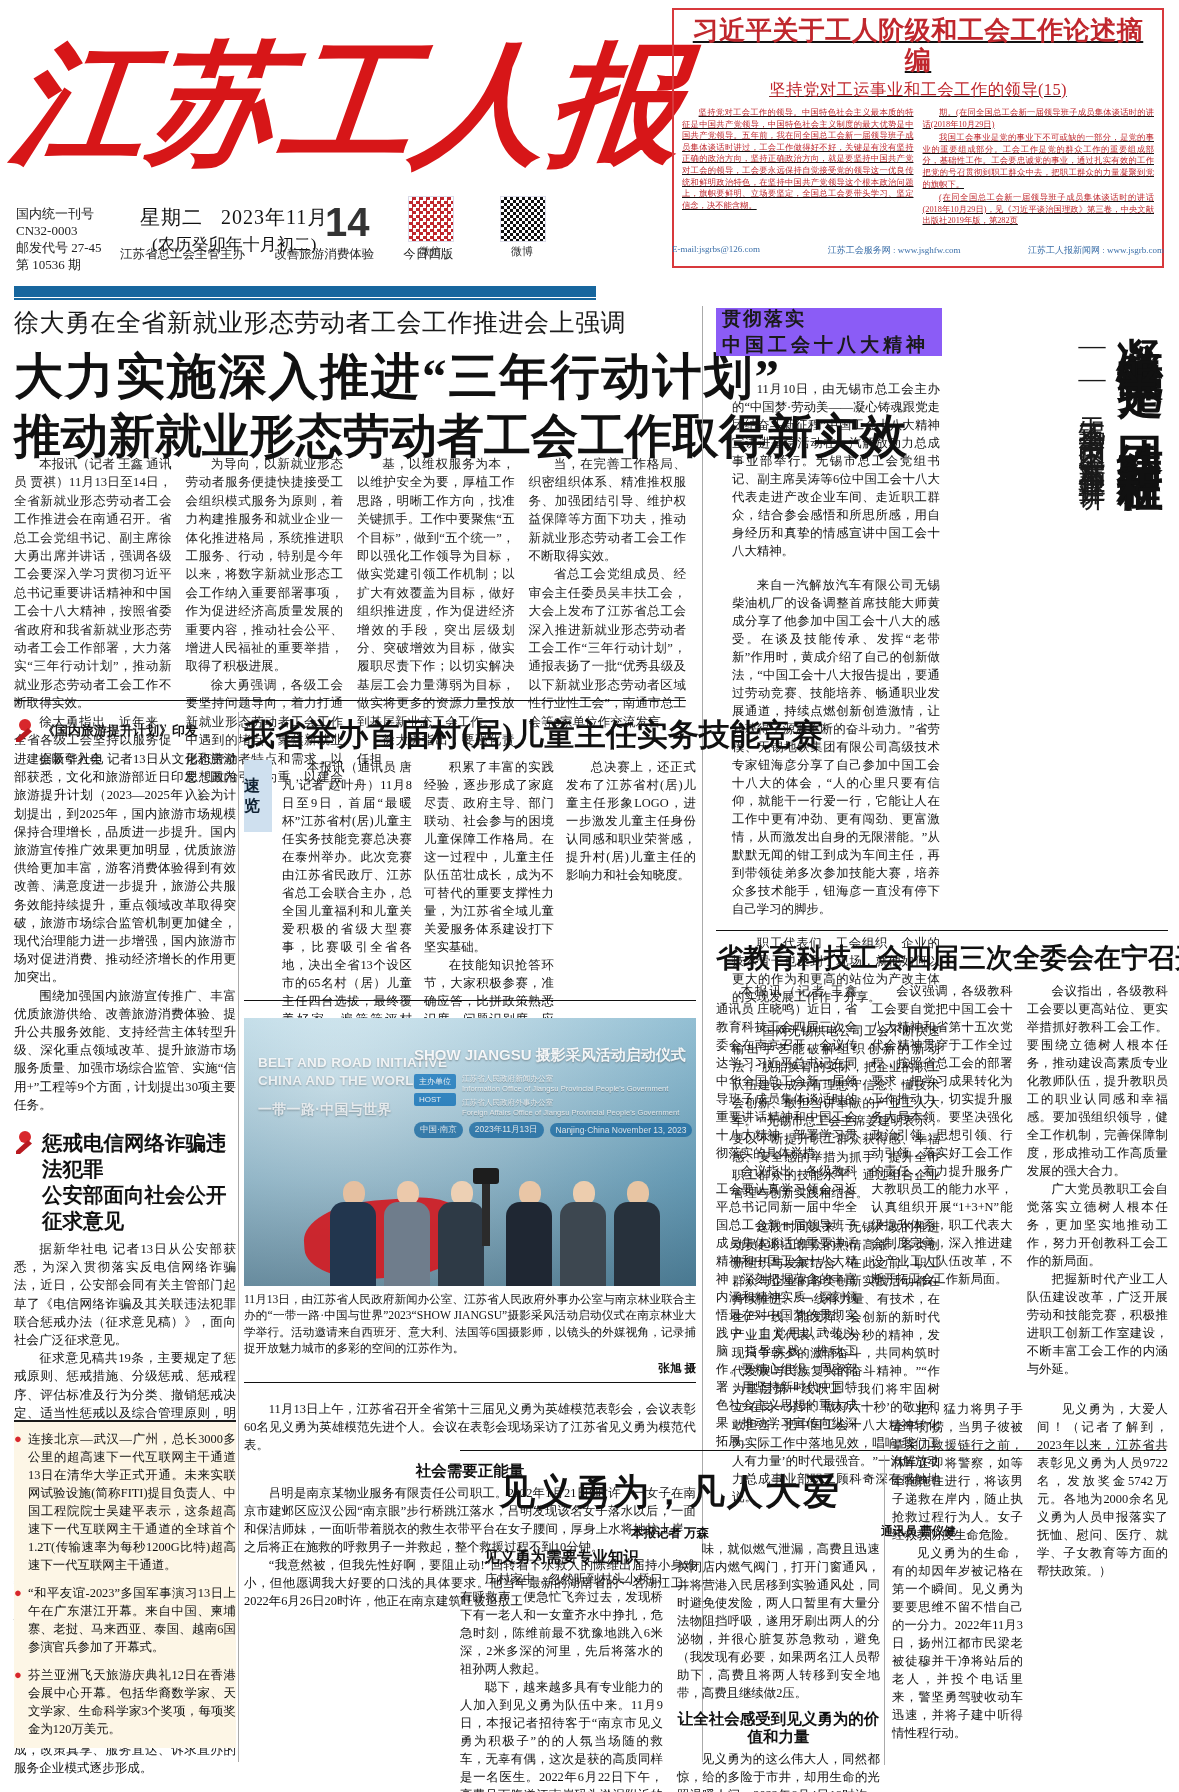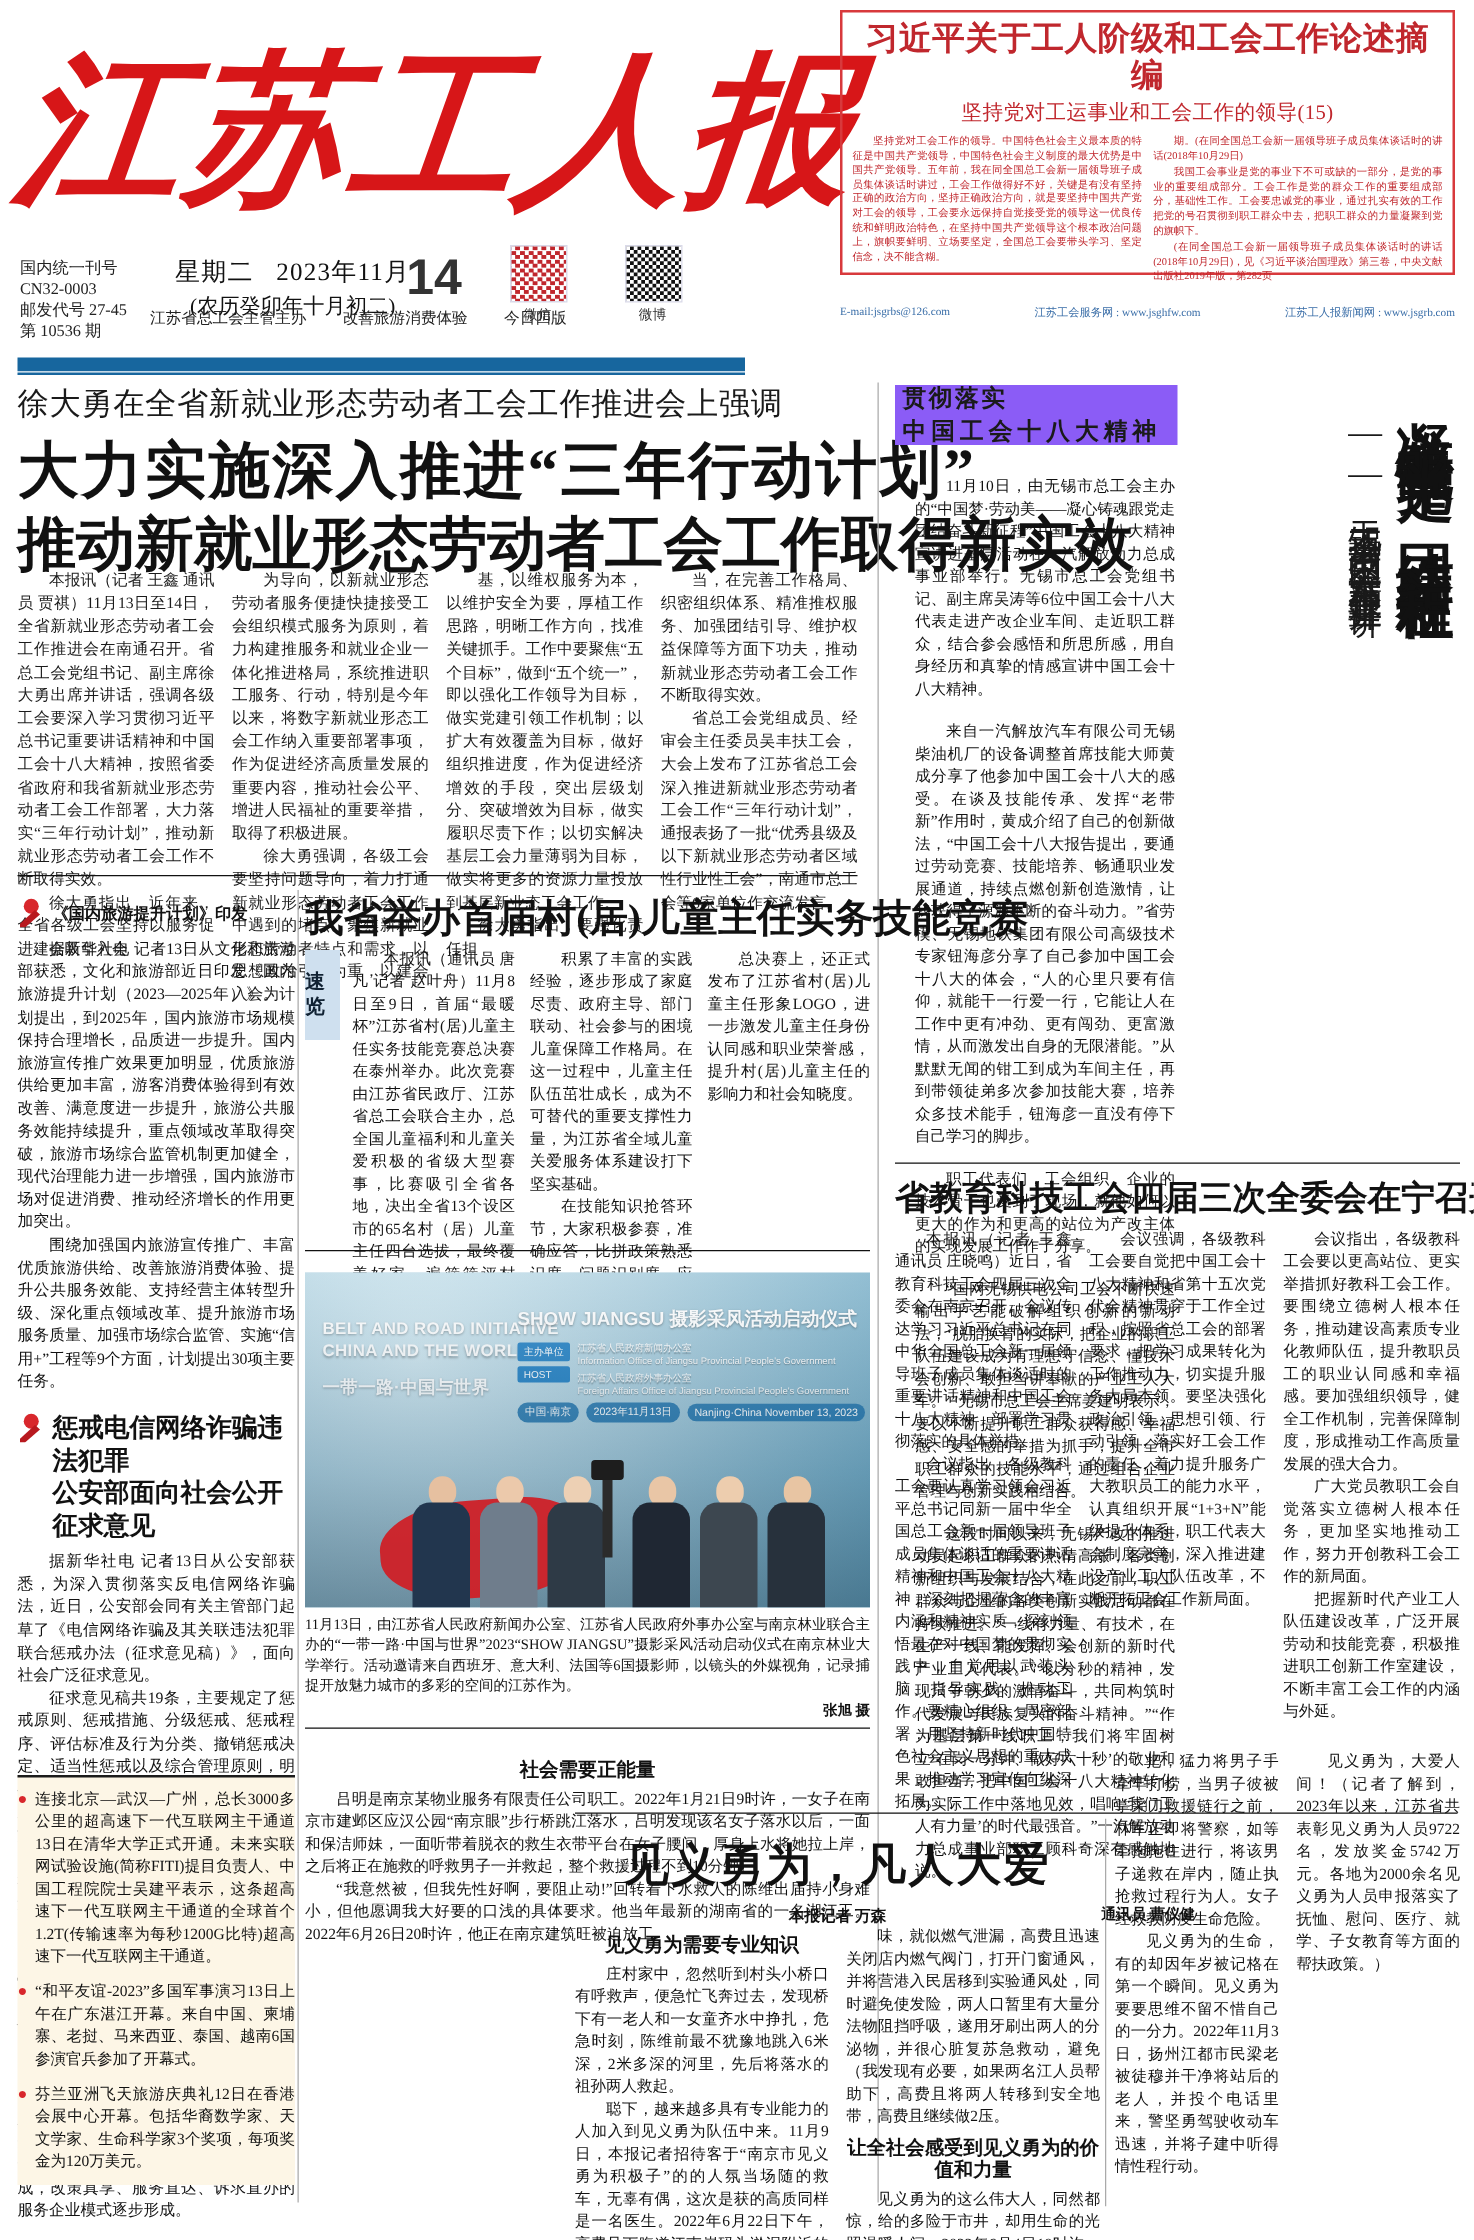--- a/index.html
+++ b/index.html
@@ -34,21 +34,21 @@
       repeating-conic-gradient(#2b3a9c 0% 25%, #ffffff 0% 50%) 3px 3px/5px 5px;}
   .qr.q2{left:500px;background:
       repeating-conic-gradient(#111 0% 25%, #ffffff 0% 50%) 0 0/6px 6px;}
   .qr-lab{position:absolute;top:244px;font-size:11px;color:#333;width:44px;text-align:center;}
   .qr-lab.l1{left:408px;}
   .qr-lab.l2{left:500px;}
   .mast-pub{position:absolute;left:120px;top:246px;font-size:12.5px;color:#222;white-space:nowrap;}
   .mast-pub span{margin-right:26px;}
 
   
-  .redbox{position:absolute;left:672px;top:8px;width:492px;height:212px;border:2px solid #d8393c;box-sizing:border-box;padding:6px 8px;}
+  .redbox{position:absolute;left:672px;top:8px;width:492px;height:260px;border:2px solid #d8393c;box-sizing:border-box;padding:6px 8px;text-decoration:underline;}
   .rb-title{font-size:26px;font-weight:bold;color:#c0272d;text-align:center;letter-spacing:0.5px;line-height:30px;font-family:"Liberation Serif",serif;}
   .rb-sub{font-size:16.5px;color:#c0272d;text-align:center;margin-top:3px;letter-spacing:0.3px;}
   .rb-cols{display:flex;gap:9px;margin-top:6px;}
   .rb-col{flex:1;font-size:8.3px;line-height:11.6px;color:#c0272d;text-align:justify;}
   .rb-col p{margin:0 0 2px 0;text-indent:2em;}
 
   
   .contactbar{position:absolute;left:672px;top:244px;width:492px;font-size:9px;color:#3a6ea8;display:flex;justify-content:space-between;}
   .blueband{position:absolute;left:14px;top:286px;width:582px;height:11px;background:#17669e;}
   .blueband2{position:absolute;left:14px;top:298px;width:582px;height:2px;background:#17669e;}
@@ -372,20 +372,21 @@
     </div>
   </div>
 
   <div class="photo-cap">
     <span>11月13日，由江苏省人民政府新闻办公室、江苏省人民政府外事办公室与南京林业联合主办的“一带一路·中国与世界”2023“SHOW JIANGSU”摄影采风活动启动仪式在南京林业大学举行。活动邀请来自西班牙、意大利、法国等6国摄影师，以镜头的外媒视角，记录捕捉开放魅力城市的多彩的空间的江苏作为。</span>
     <span class="by">张旭 摄</span>
   </div>
 
   <div class="mid2">
     <div class="m2c">
+      <p>11月13日上午，江苏省召开全省第十三届见义勇为英雄模范表彰会，会议表彰60名见义勇为英雄模范先进个人。会议在表彰会现场采访了江苏省见义勇为模范代表。</p>
       <div class="sub-h">社会需要正能量</div>
       <p>吕明是南京某物业服务有限责任公司职工。2022年1月21日9时许，一女子在南京市建邺区应汉公园“南京眼”步行桥跳江落水，吕明发现该名女子落水以后，一面和保洁师妹，一面听带着脱衣的救生衣带平台在女子腰间，厚身上水将她拉上岸，之后将正在施救的呼救男子一并救起，整个救援过程不到10分钟。</p>
       <p>“我意然被，但我先性好啊，要阻止动!”回转着下水救人的陈维出届持小身难小，但他愿调我大好要的口浅的具体要求。他当年最新的湖南省的一名湖江工。2022年6月26日20时许，他正在南京建筑旺被迫放工</p>
     </div>
   </div>
 
   <div class="bigbottom">
     <div class="t">见义勇为，凡人大爱</div>
     <div class="by">本报记者 万森</div>
   </div>

